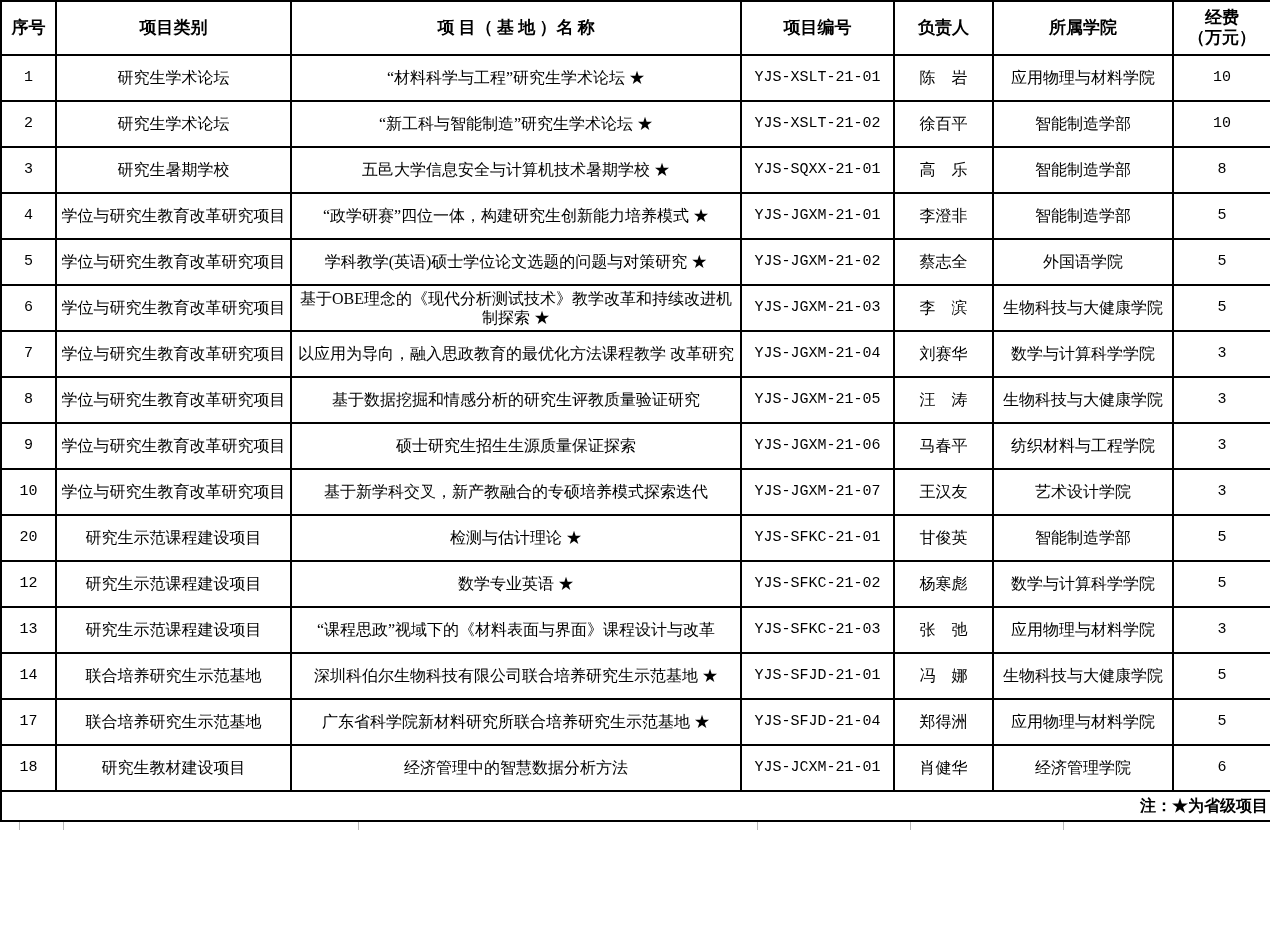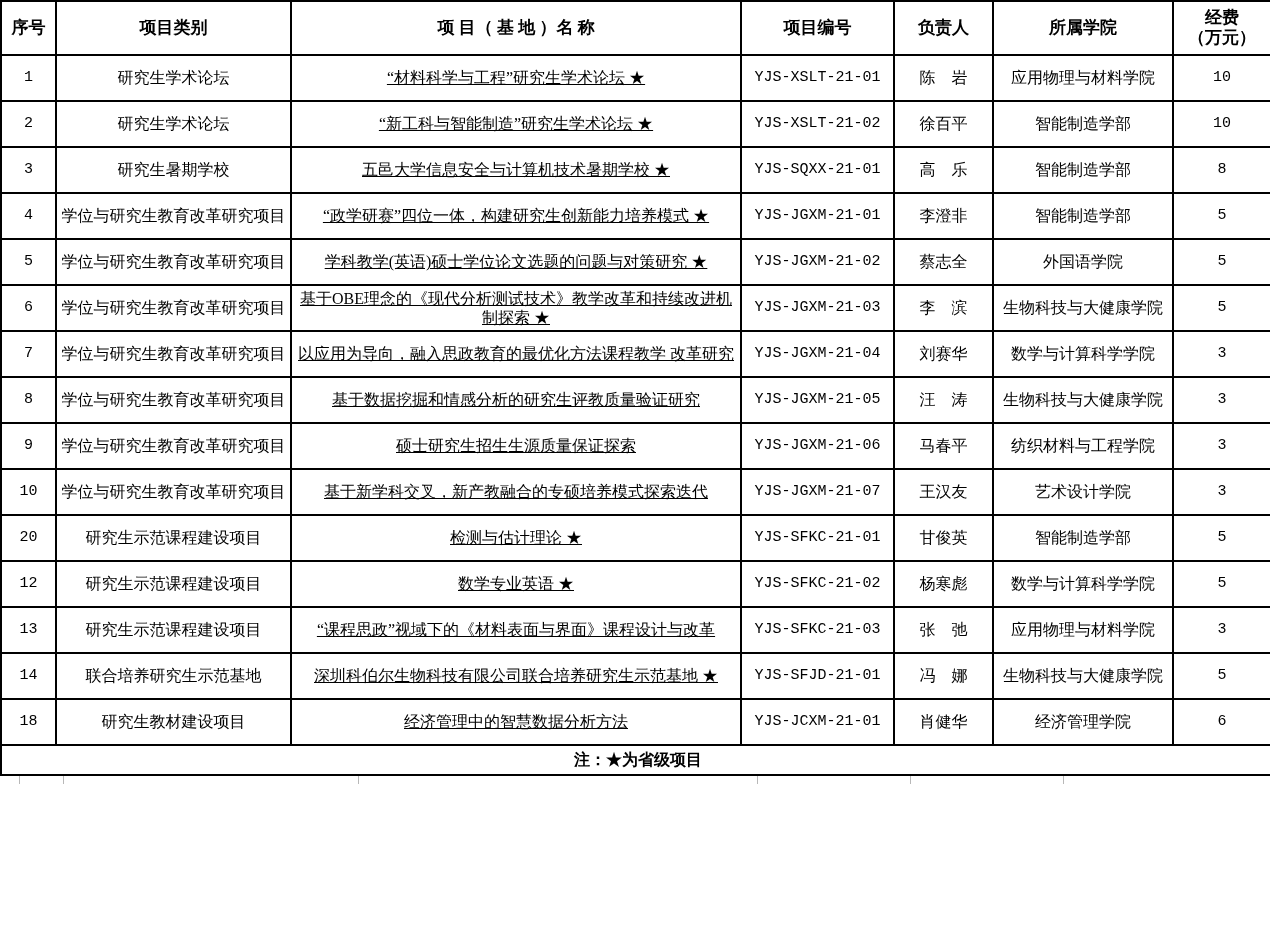--- a/index.html
+++ b/index.html
@@ -40,23 +40,23 @@
     font-size: 16px;
     line-height: 1.2;
   }
   td.c-index, td.c-funds, td.c-code {
     font-family: "Liberation Mono", "DejaVu Sans Mono", monospace;
     font-size: 15px;
   }
   td.c-category, td.c-name, td.c-leader, td.c-college {
     font-family: "Liberation Serif", "DejaVu Serif", serif;
   }
-  td.c-name { padding: 0 1px; text-decoration: underline; }
+  td.c-name { padding: 0 1px; }
   tr.note-row td {
-    text-align: center;
+    text-align: right;
     font-weight: bold;
     font-size: 16px;
     padding-left: 6px;
     border-radius: 10px;
   }
   .grid-strip {
     position: relative;
     width: 1270px;
     height: 8px;
     background: #ffffff;
@@ -218,20 +218,29 @@
       <tr>
         <td class="c-index">14</td>
         <td class="c-category">联合培养研究生示范基地</td>
         <td class="c-name">深圳科伯尔生物科技有限公司联合培养研究生示范基地 ★</td>
         <td class="c-code">YJS-SFJD-21-01</td>
         <td class="c-leader">冯　娜</td>
         <td class="c-college">生物科技与大健康学院</td>
         <td class="c-funds">5</td>
       </tr>
       <tr>
+        <td class="c-index">17</td>
+        <td class="c-category">联合培养研究生示范基地</td>
+        <td class="c-name">广东省科学院新材料研究所联合培养研究生示范基地 ★</td>
+        <td class="c-code">YJS-SFJD-21-04</td>
+        <td class="c-leader">郑得洲</td>
+        <td class="c-college">应用物理与材料学院</td>
+        <td class="c-funds">5</td>
+      </tr>
+      <tr>
         <td class="c-index">18</td>
         <td class="c-category">研究生教材建设项目</td>
         <td class="c-name">经济管理中的智慧数据分析方法</td>
         <td class="c-code">YJS-JCXM-21-01</td>
         <td class="c-leader">肖健华</td>
         <td class="c-college">经济管理学院</td>
         <td class="c-funds">6</td>
       </tr>
     </tbody>
   <tfoot>

